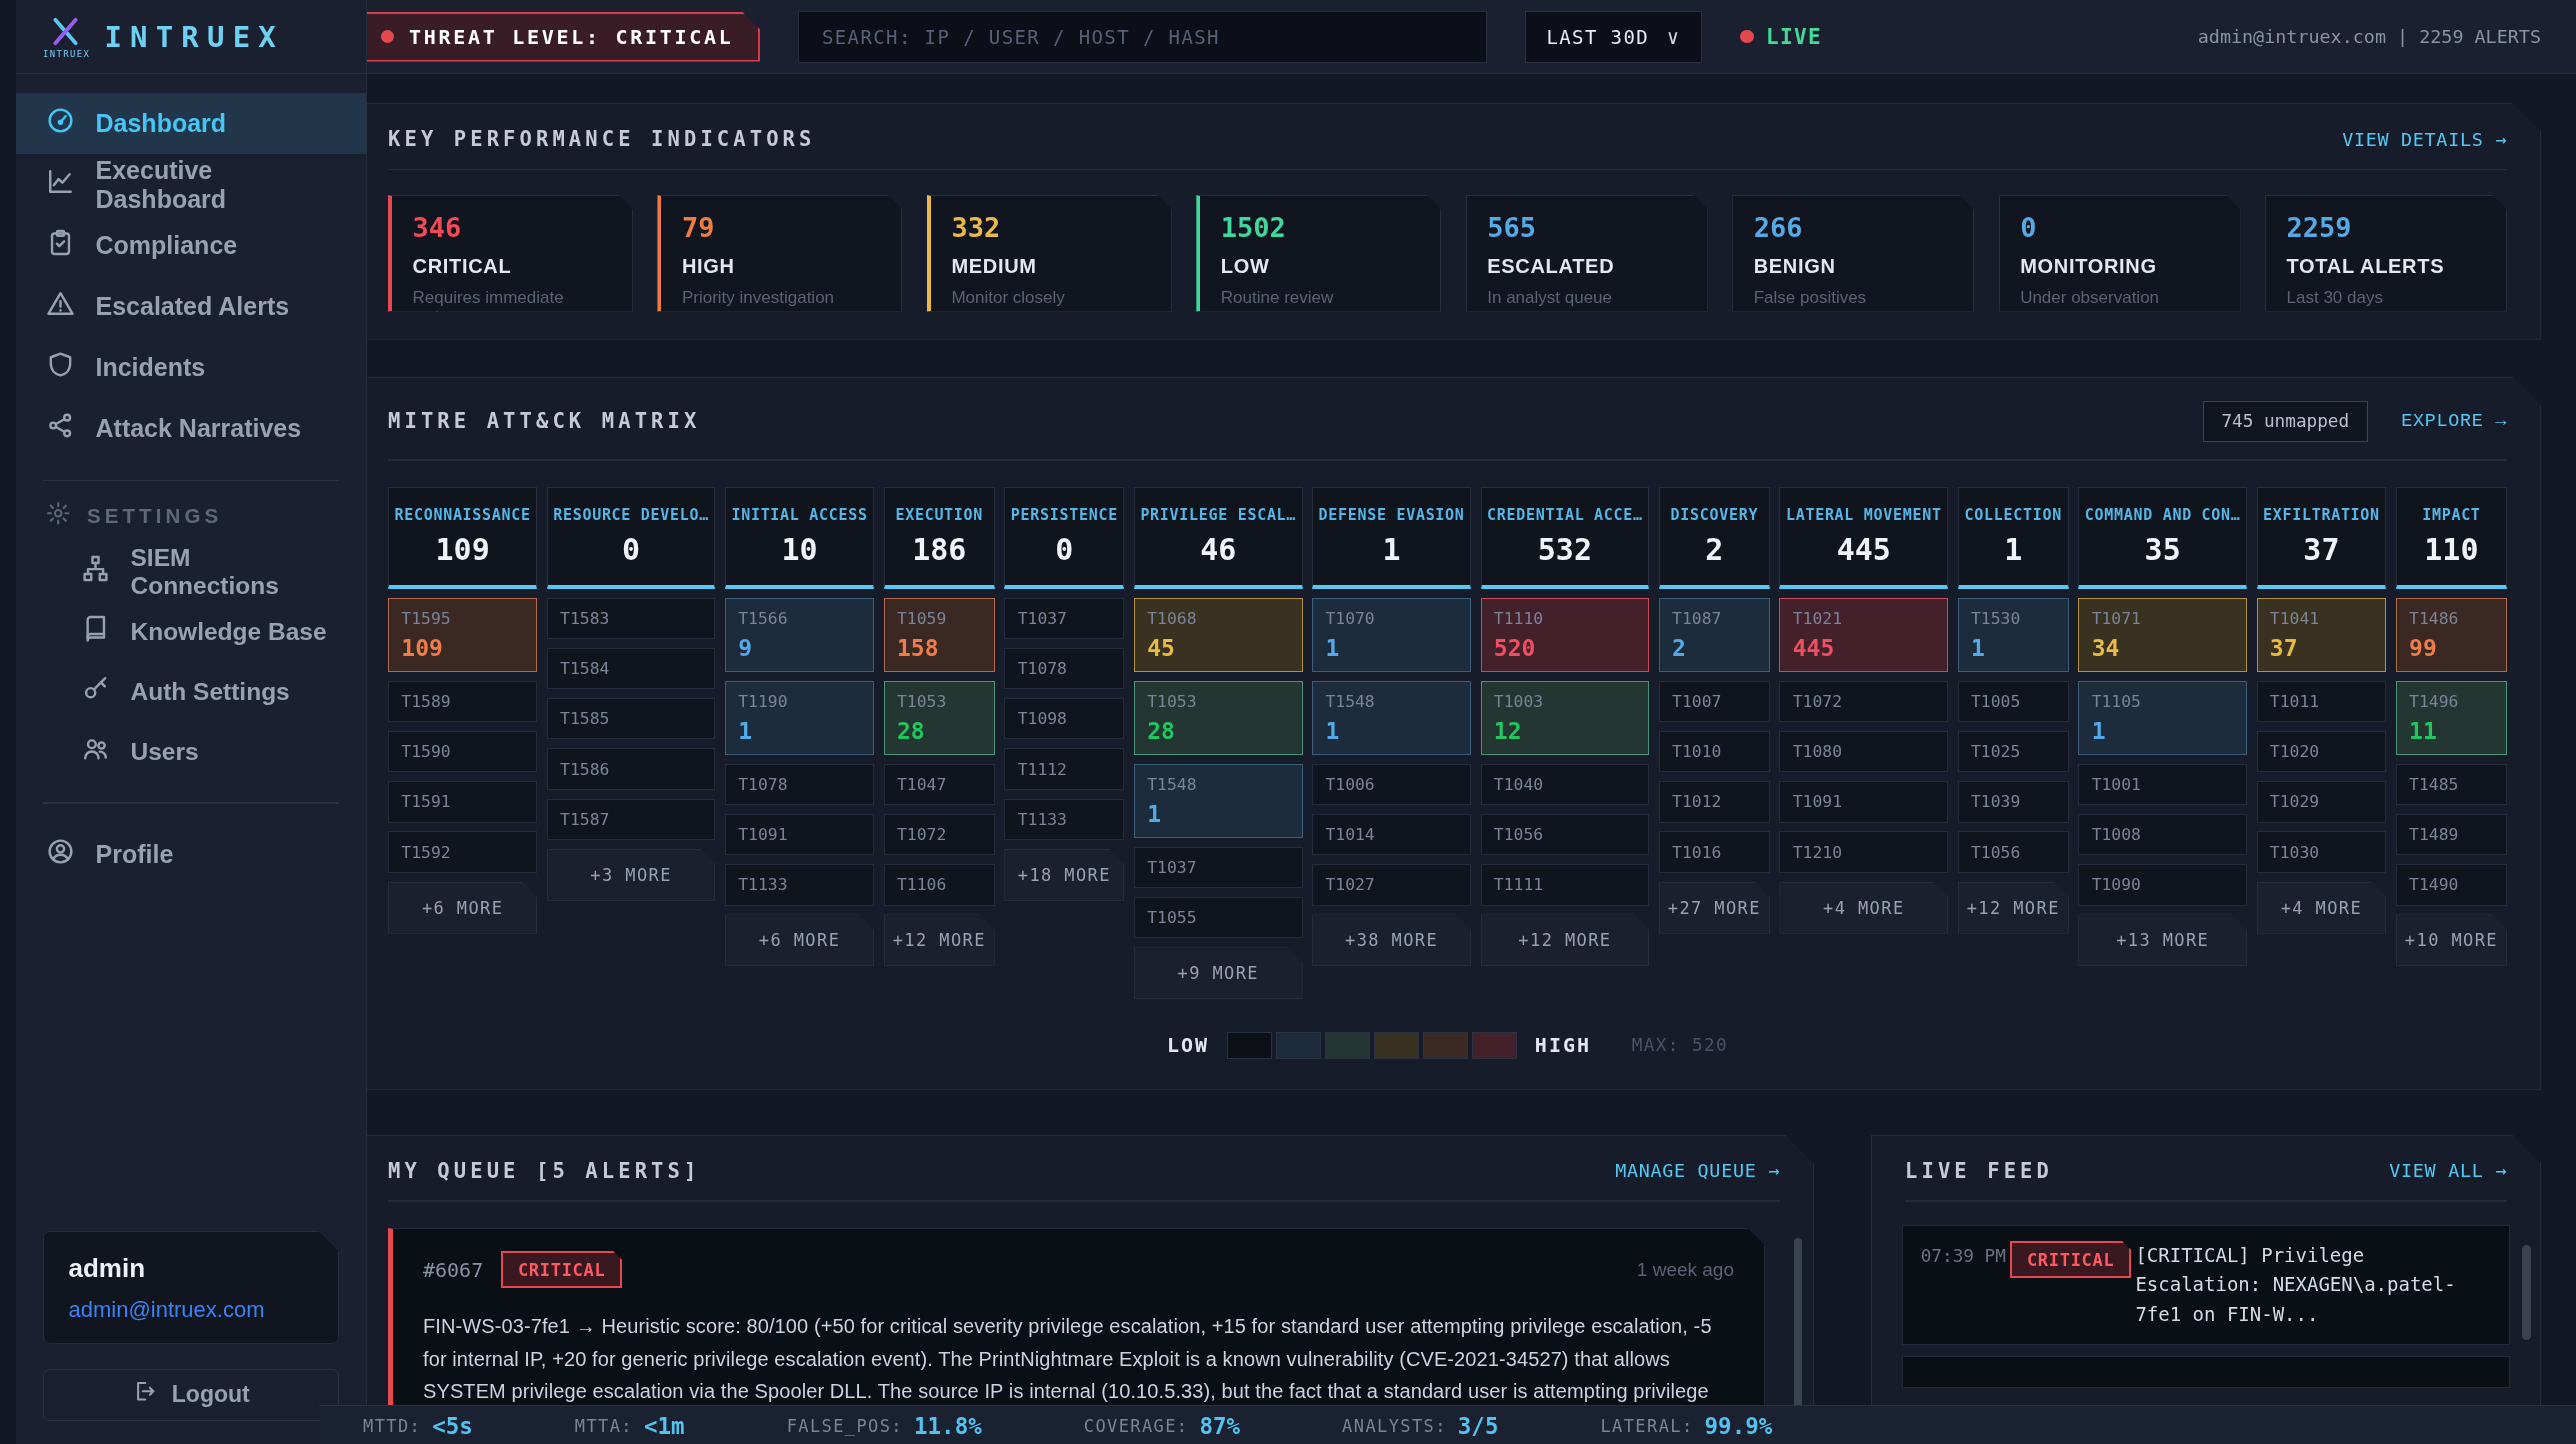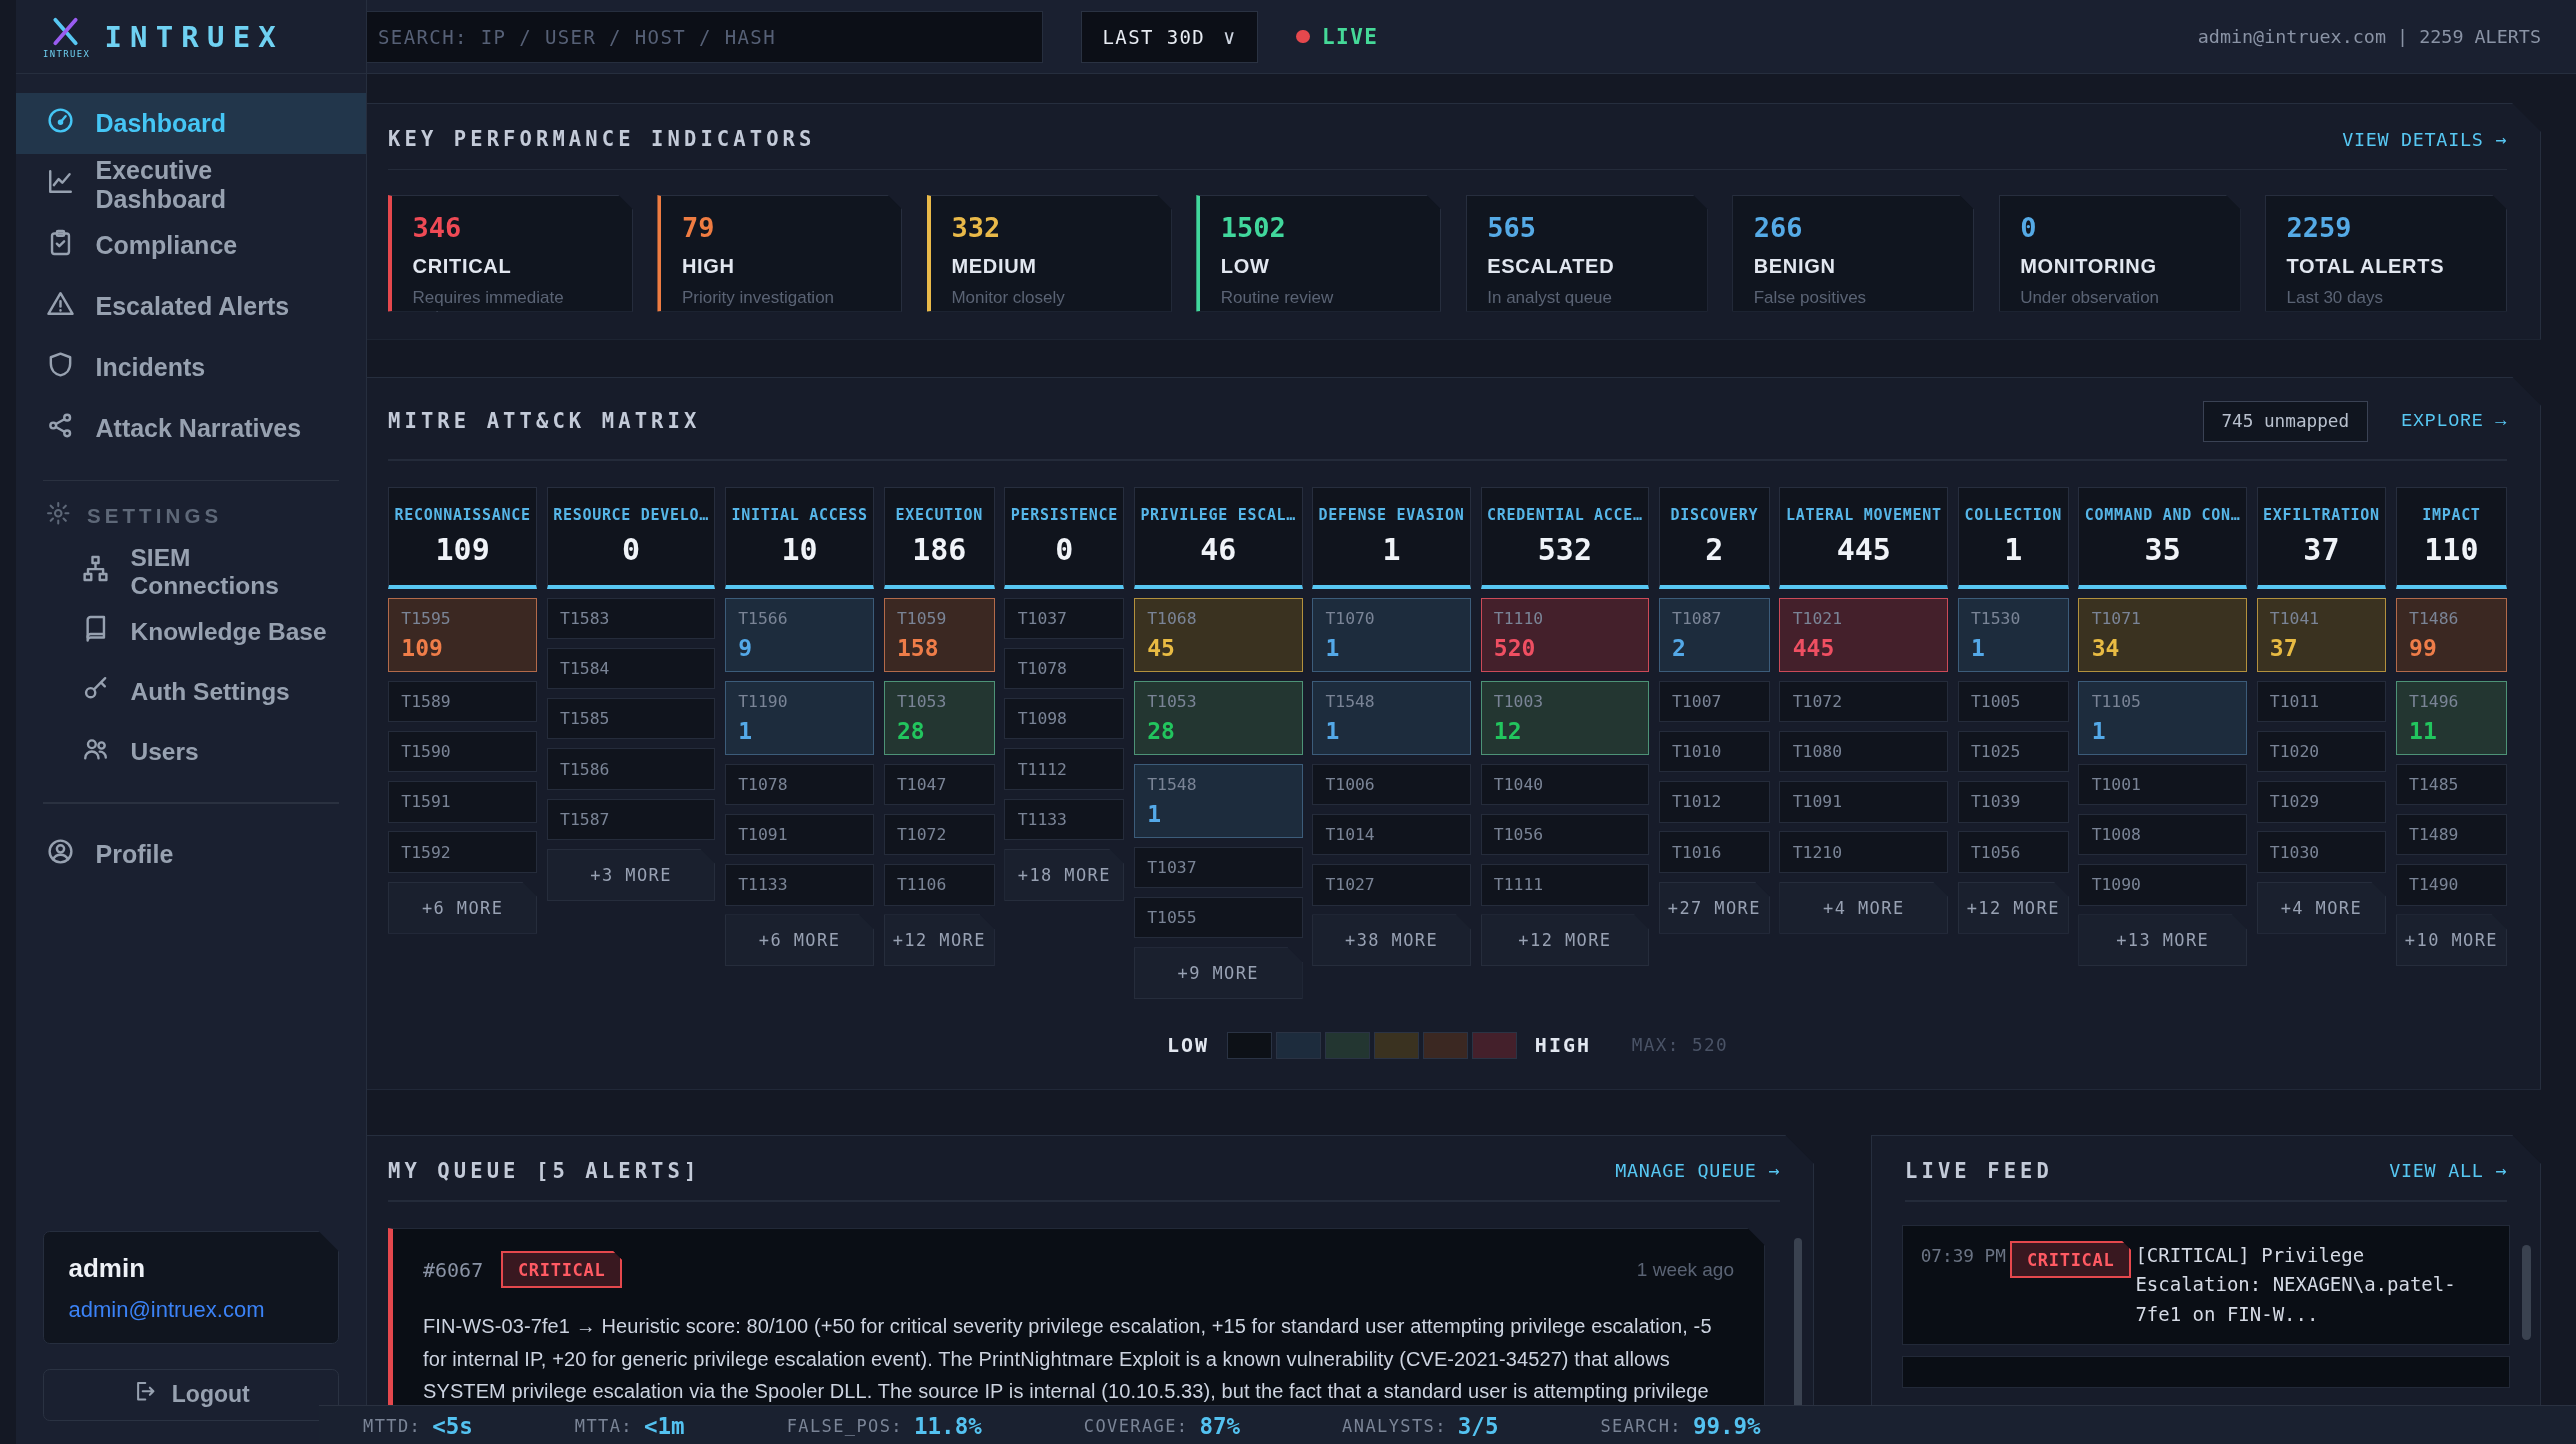--- a/index.html
+++ b/index.html
@@ -270,20 +270,24 @@
         <span><svg viewBox="0 0 24 24" width="23" height="23">
               <path d="M13 4H6v16h7"></path>
               <path d="M10.5 12H21M17.5 8.5L21 12l-3.5 3.5"></path>
             </svg></span>
         <span>Logout</span>
       </button>
     </div>
   </aside>
 
   <header class="topbar">
+    <div class="threat-badge">
+      <span class="dot"></span>
+      <span>THREAT LEVEL: CRITICAL</span>
+    </div>
     <input class="searchbox" placeholder="SEARCH: IP / USER / HOST / HASH" style="">
     <div class="range-select">
       <span>LAST 30D</span>
       <span class="chev">∨</span>
     </div>
     <div class="live-wrap">
       <span class="dot"></span>
       <span>LIVE</span>
     </div>
     <div class="account-info">admin@intruex.com | 2259 ALERTS</div>
@@ -747,18 +751,18 @@
       </div>
       <div class="stat">
         <span class="stat-label">COVERAGE:</span>
         <span class="stat-value">87%</span>
       </div>
       <div class="stat">
         <span class="stat-label">ANALYSTS:</span>
         <span class="stat-value">3/5</span>
       </div>
       <div class="stat">
-        <span class="stat-label">SEARCH:</span>
+        <span class="stat-label">LATERAL:</span>
         <span class="stat-value">99.9%</span>
       </div>
     </footer>
 </div>
 
 
 </body></html>

